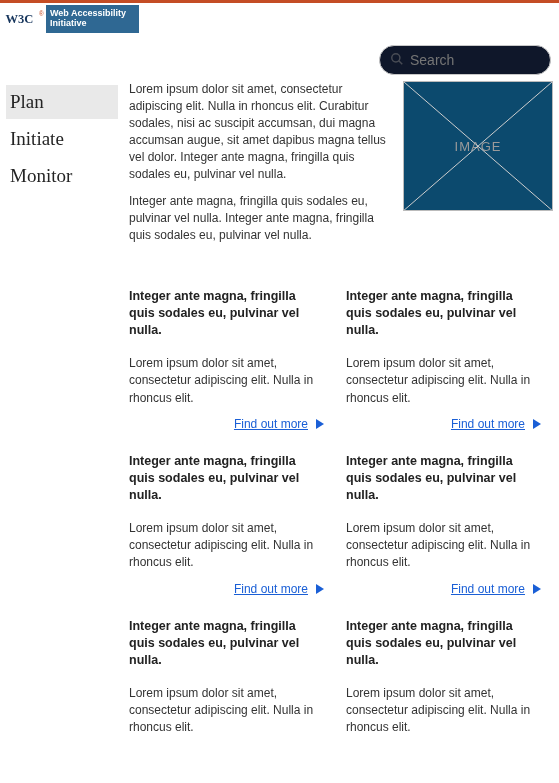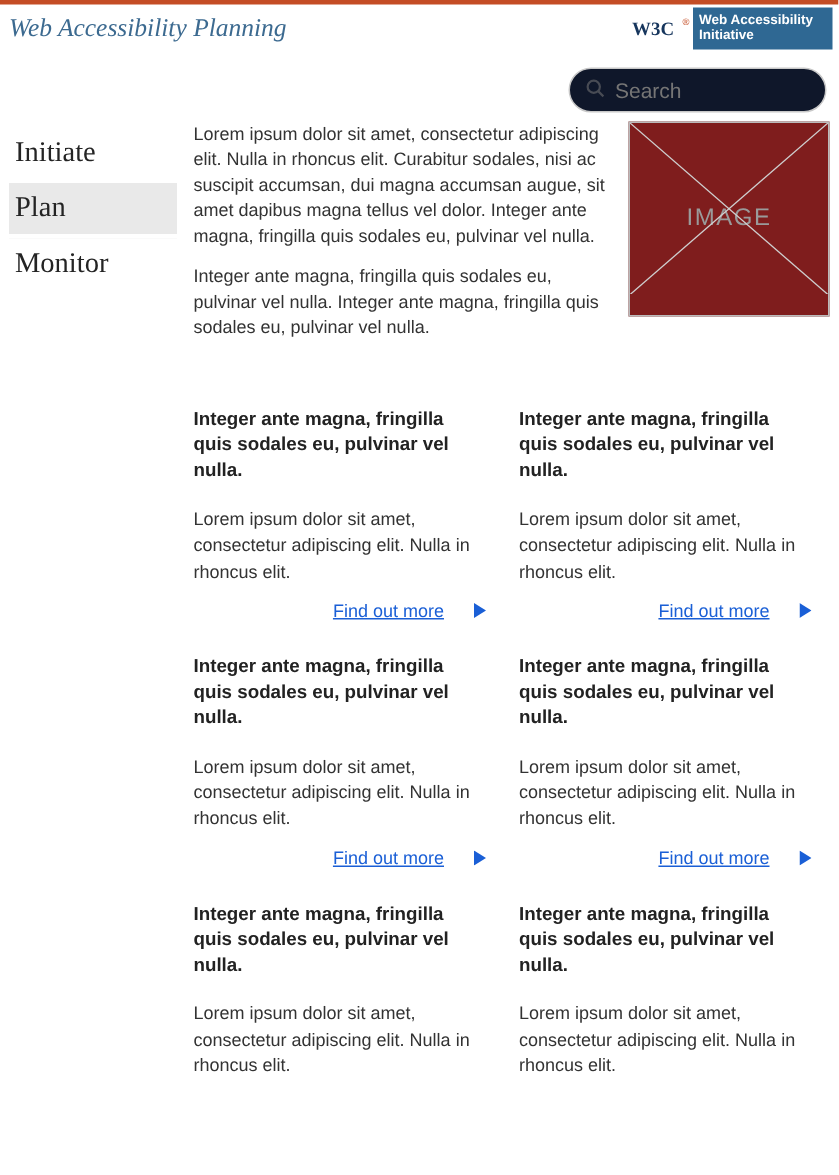--- a/index.html
+++ b/index.html
@@ -15,37 +15,36 @@
 .search-box svg{flex:none;margin-right:6px;opacity:.55}
 .search-box input{border:0;outline:0;font-size:14px;color:#888;font-family:inherit;width:100%;background:transparent}
 .main{display:flex;align-items:flex-start;padding:0 6px 0 6px}
 .sidenav{width:112px;flex:none;margin-right:11px}
 .sidenav-item{font-family:Georgia,serif;color:#242424;font-size:19px;padding:6px 4px;border-bottom:3px solid #fff}
 .sidenav-item.active{background:#e9e9e9}
 .content{flex:1}
 .intro-row{display:flex;gap:12px;margin-top:-4px}
 .intro-text{flex:1;font-size:12px;line-height:1.42;color:#333}
 .intro-text p{margin-bottom:10px}
-.img-ph{width:134px;height:130px;border:1px solid #bbb;position:relative;background:#7f1d1d;display:flex;align-items:center;justify-content:center;color:#9a9a9a;font-size:16px;letter-spacing:1px}
+.img-ph{width:150px;height:130px;border:1px solid #bbb;position:relative;background:#0c4a6e;display:flex;align-items:center;justify-content:center;color:#9a9a9a;font-size:13px;letter-spacing:1px}
 .img-ph svg{position:absolute;inset:0}
 .cards{display:flex;flex-wrap:wrap;gap:22px 22px;margin-top:34px}
 .card{width:195px}
 .card h3{font-size:12.5px;font-weight:bold;margin-bottom:16px;line-height:1.35}
 .card p{font-size:12px;line-height:1.45;color:#333;margin-bottom:10px}
-.more{display:flex;justify-content:flex-end;align-items:center;gap:20px}
+.more{display:flex;justify-content:flex-end;align-items:center;gap:8px}
 .more a{color:#1a5fd6;text-decoration:underline;font-size:12px}
 .more svg{width:8px;height:10px}
 </style>
 </head>
 <body>
 
 <div class="topbar"></div>
 
 <div class="header">
-  <div class="site-title">Web Accessibility Planning</div>
   <div class="logos">
     <span class="w3c-logo">
       <svg viewBox="0 0 60 32">
           <rect width="60" height="32" fill="#fff"></rect>
           <text x="2" y="22" font-family="Georgia" font-size="18" fill="#17365d" font-weight="bold">W3C</text>
           <text x="50" y="12" font-size="9" fill="#c44d25">®</text>
         </svg>
     </span>
     <span class="wai-logo">
       <span>Web Accessibility</span>
@@ -61,22 +60,22 @@
           <circle cx="10" cy="10" r="7"></circle>
           <line x1="15" y1="15" x2="21" y2="21"></line>
         </svg>
     </span>
     <input placeholder="Search" style="">
   </div>
 </div>
 
 <div class="main">
   <div class="sidenav">
+    <div class="sidenav-item active">Plan</div>
     <div class="sidenav-item">Initiate</div>
-    <div class="sidenav-item active">Plan</div>
     <div class="sidenav-item">Monitor</div>
   </div>
 
   <div class="content">
     <div class="intro-row">
       <div class="intro-text">
         <p>Lorem ipsum dolor sit amet, consectetur adipiscing elit. Nulla in rhoncus elit. Curabitur sodales, nisi ac suscipit accumsan, dui magna accumsan augue, sit amet dapibus magna tellus vel dolor. Integer ante magna, fringilla quis sodales eu, pulvinar vel nulla.</p>
         <p>Integer ante magna, fringilla quis sodales eu, pulvinar vel nulla. Integer ante magna, fringilla quis sodales eu, pulvinar vel nulla.</p>
       </div>
       <div class="img-ph">

